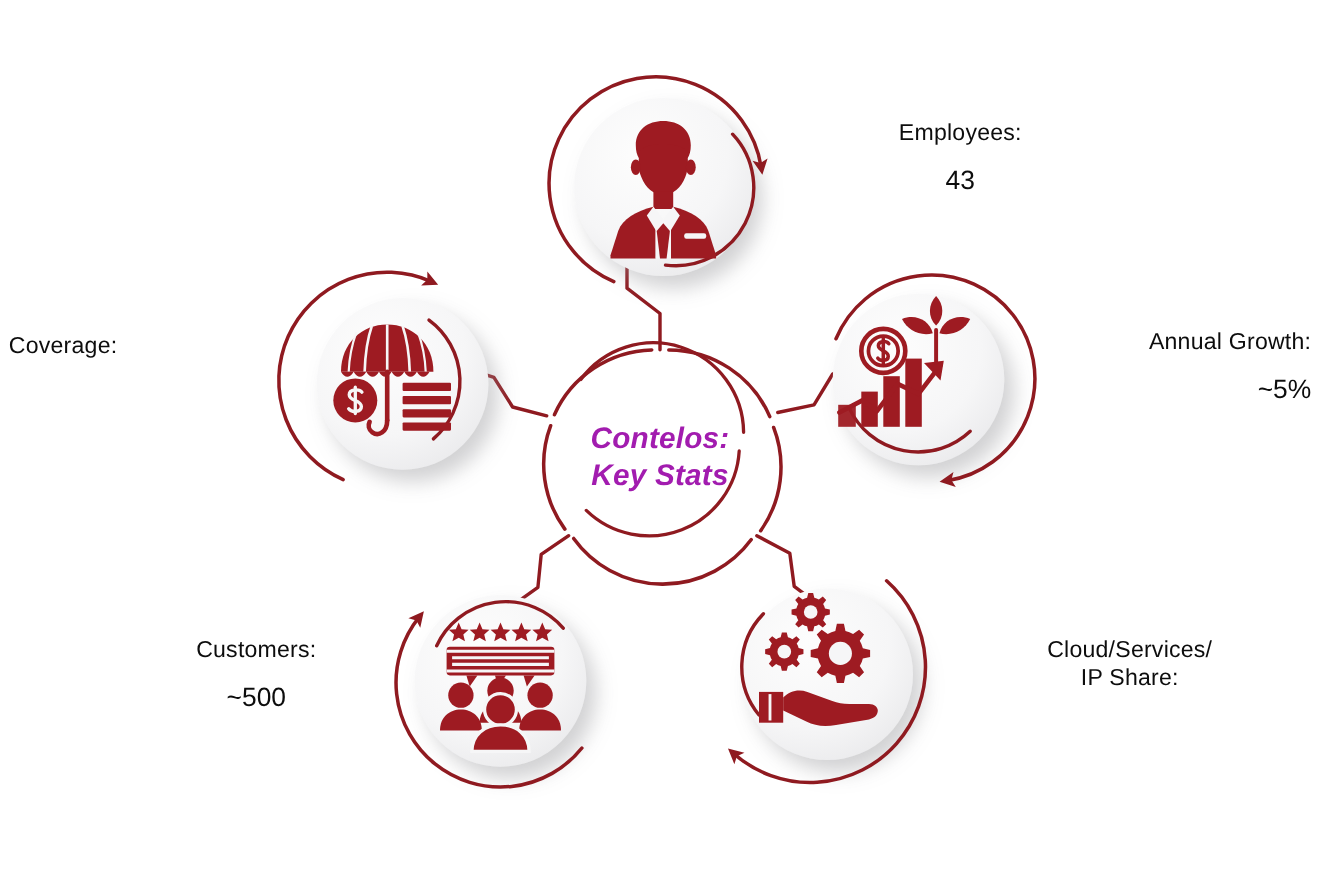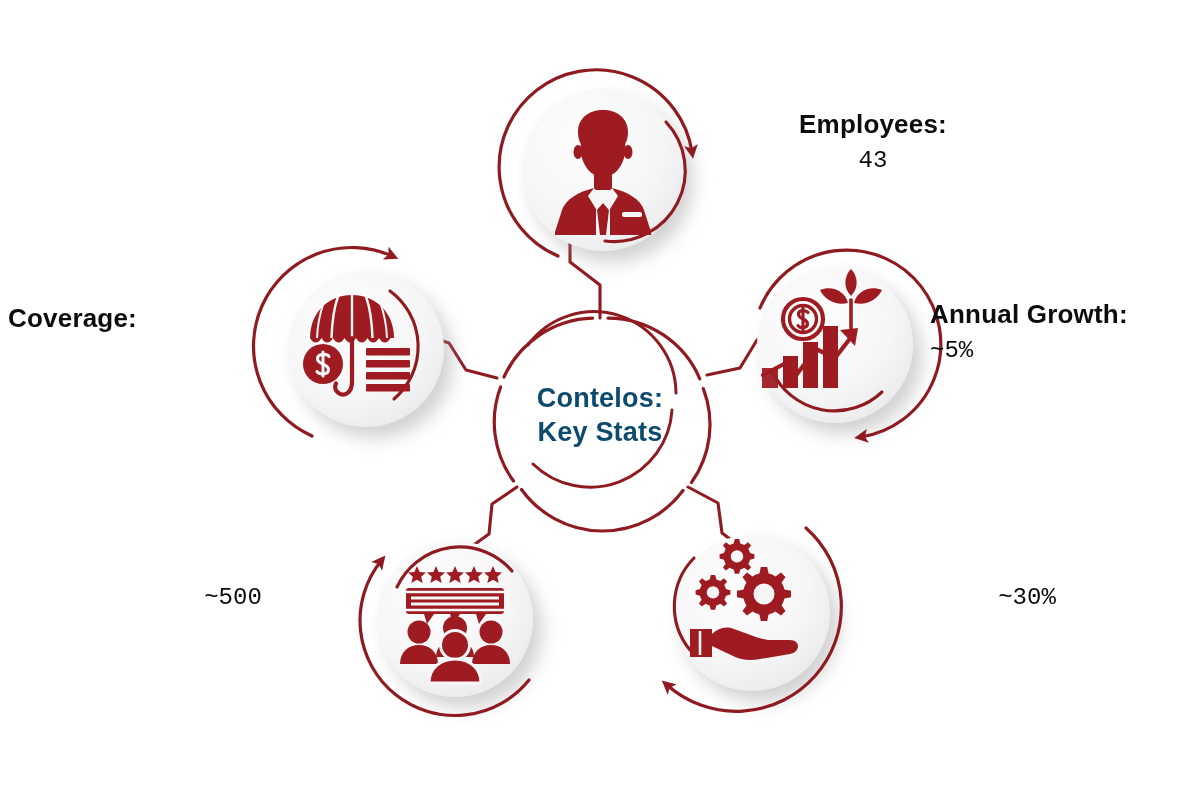--- a/index.html
+++ b/index.html
@@ -27,49 +27,49 @@
     top: 0;
     width: 1200px;
     height: 800px;
   }
   .label-block {
     position: absolute;
     color: #0d0d0d;
     line-height: 1.25;
   }
   .label-title {
-    font-weight: bold;
-    font-size: 26px;
+    font-weight: normal;
+    font-size: 21px;
     letter-spacing: 0.2px;
     white-space: pre-line;
   }
   .label-value {
     font-weight: normal;
     font-size: 24px;
-    margin-top: 5px;
-    font-family: Liberation Mono, monospace;
+    margin-top: 16px;
   }
   .lbl-employees   { left: 748px; top: 108px;  width: 250px; text-align: center; }
-  .lbl-growth      { left: 930px; top: 298px;  width: 262px; text-align: left; }
+  .lbl-growth      { left: 930px; top: 298px;  width: 262px; text-align: right; }
   .lbl-cloud       { left: 882px; top: 578px;  width: 290px; text-align: center; }
   .lbl-customers   { left: 110px; top: 578px;  width: 246px; text-align: center; }
   .lbl-coverage    { left: 8px;   top: 302px;  width: 250px; text-align: left; }
 
   .center-text {
     position: absolute;
     left: 500px;
     top: 382px;
     width: 200px;
     text-align: center;
-    color: #0c4a6e;
+    color: #a21caf;
     font-weight: bold;
     font-size: 27px;
     line-height: 1.25;
     white-space: pre-line;
     letter-spacing: 0.2px;
+    font-style: italic;
   }
 </style>
 </head>
 <body>
 
 <div id="stage">
 
   <svg id="diagram-svg" viewBox="0 0 1200 800">
     <defs>
       <radialGradient id="discGrad" cx="38%" cy="32%" r="78%">
@@ -346,24 +346,26 @@
     <div class="label-title">Employees:</div>
     <div class="label-value">43</div>
   </div>
 
   <div class="label-block lbl-growth">
     <div class="label-title">Annual Growth:</div>
     <div class="label-value">~5%</div>
   </div>
 
   <div class="label-block lbl-cloud">
-    <div class="label-value">~30%</div>
+    <div class="label-title">Cloud/Services/
+IP Share:</div>
   </div>
 
   <div class="label-block lbl-customers">
+    <div class="label-title">Customers:</div>
     <div class="label-value">~500</div>
   </div>
 
   <div class="label-block lbl-coverage">
     <div class="label-title">Coverage:</div>
   </div>
 
 </div>
 
 </body></html>

